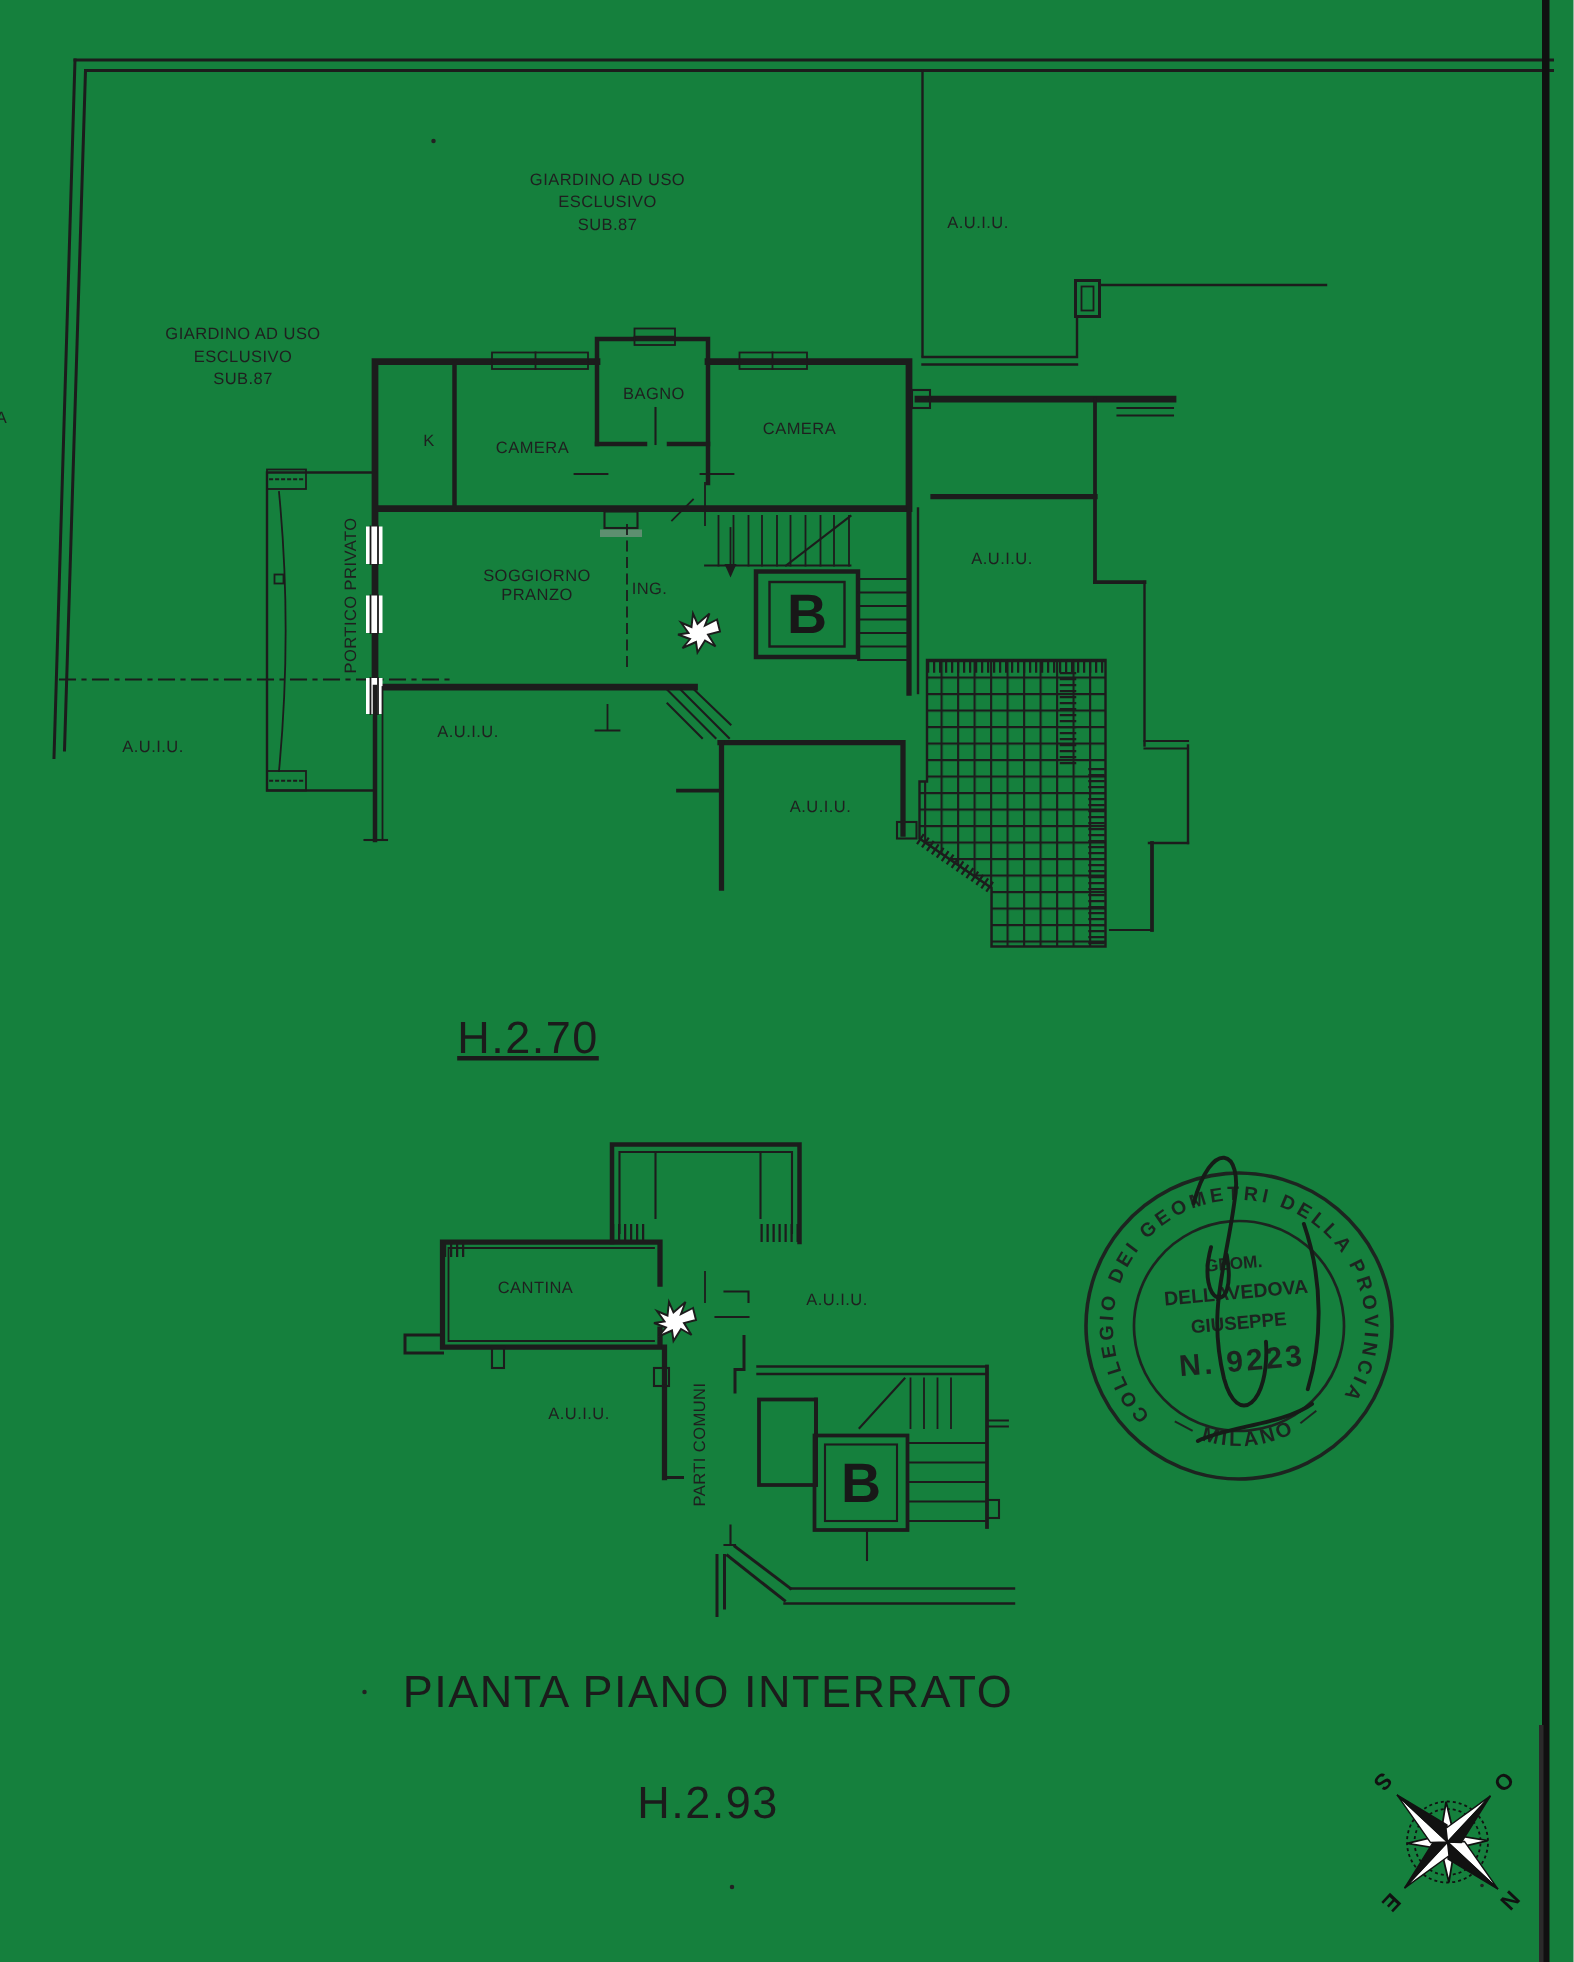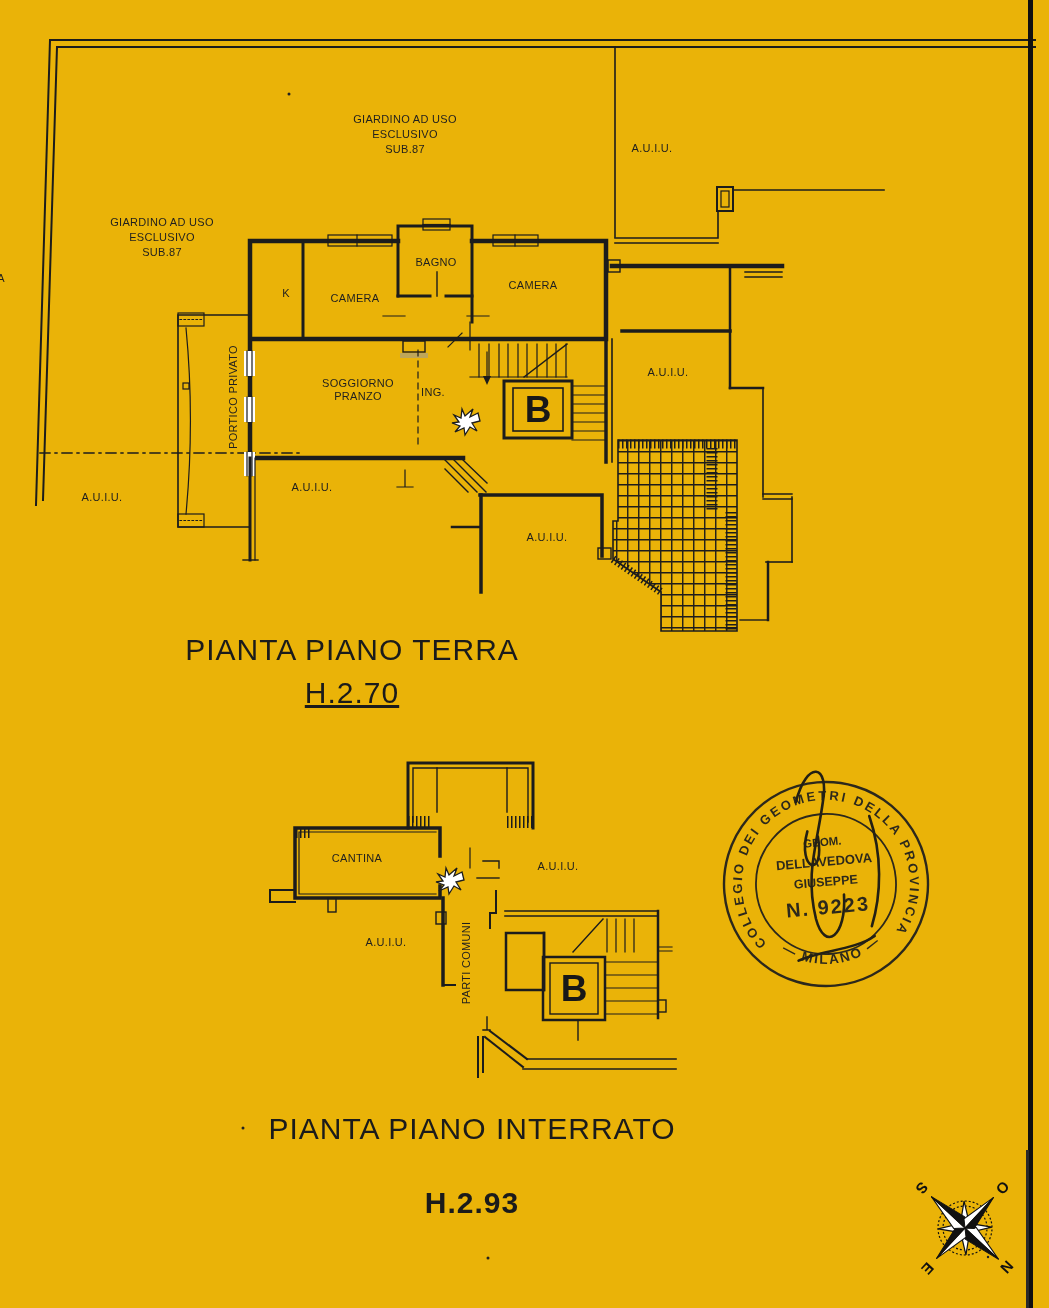--- a/index.html
+++ b/index.html
@@ -1,16 +1,16 @@
 <!DOCTYPE html>
 <html><head>
 <meta charset="utf-8">
 <style>
   html,body{margin:0;padding:0;background:#e8e8e8;}
-  #page{position:relative;width:1049px;height:1308px;background:#eab308;overflow:hidden;
+  #page{position:relative;width:1049px;height:1308px;background:#15803d;overflow:hidden;
         font-family:"Liberation Sans",sans-serif;}
   svg{position:absolute;left:0;top:0;}
   .ln{stroke:#1c1c1c;fill:none;stroke-linecap:square;}
   .w45{stroke-width:4.5}.w35{stroke-width:3.5}.w3{stroke-width:3}
   .w25{stroke-width:2.5}.w2{stroke-width:2}.w16{stroke-width:1.6}
   .w14{stroke-width:1.4}.w12{stroke-width:1.2}
   .t{font-family:"Liberation Sans",sans-serif;font-size:11px;fill:#1f1f1f;
      text-anchor:middle;letter-spacing:.3px;}
   .unitB{font-family:"Liberation Sans",sans-serif;font-size:37px;font-weight:700;
          fill:#181818;text-anchor:middle;}
@@ -276,17 +276,16 @@
   <g fill="#222">
     <circle cx="289" cy="94" r="1.5"></circle>
     <circle cx="243" cy="1128" r="1.5"></circle>
     <circle cx="488" cy="1258" r="1.5"></circle>
     <circle cx="988" cy="1257" r="1.2"></circle>
     <rect x="1028" y="0" width="5" height="1308" fill="#101010"></rect>
     <rect x="1026" y="1150" width="3" height="158" fill="#2a2a2a"></rect>
   </g>
 </svg>
 
-  <div class="plan-title" style="left:102px;top:633px;">PIANTA PIANO TERRA</div>
   <div class="plan-title" style="left:102px;top:676px;text-decoration:underline;">H.2.70</div>
   <div class="plan-title" style="left:222px;top:1112px;">PIANTA PIANO INTERRATO</div>
-  <div class="plan-title" style="left:222px;top:1186px;font-weight:bold;">H.2.93</div>
+  <div class="plan-title" style="left:222px;top:1186px;">H.2.93</div>
 </div>
 
 </body></html>

